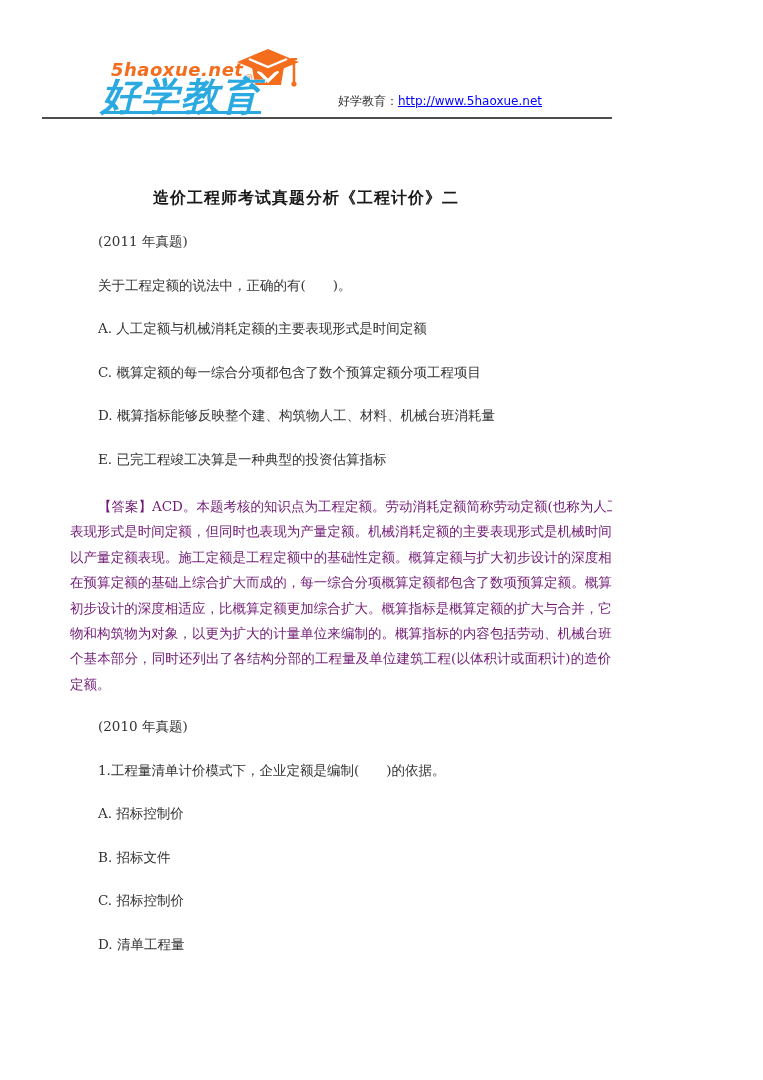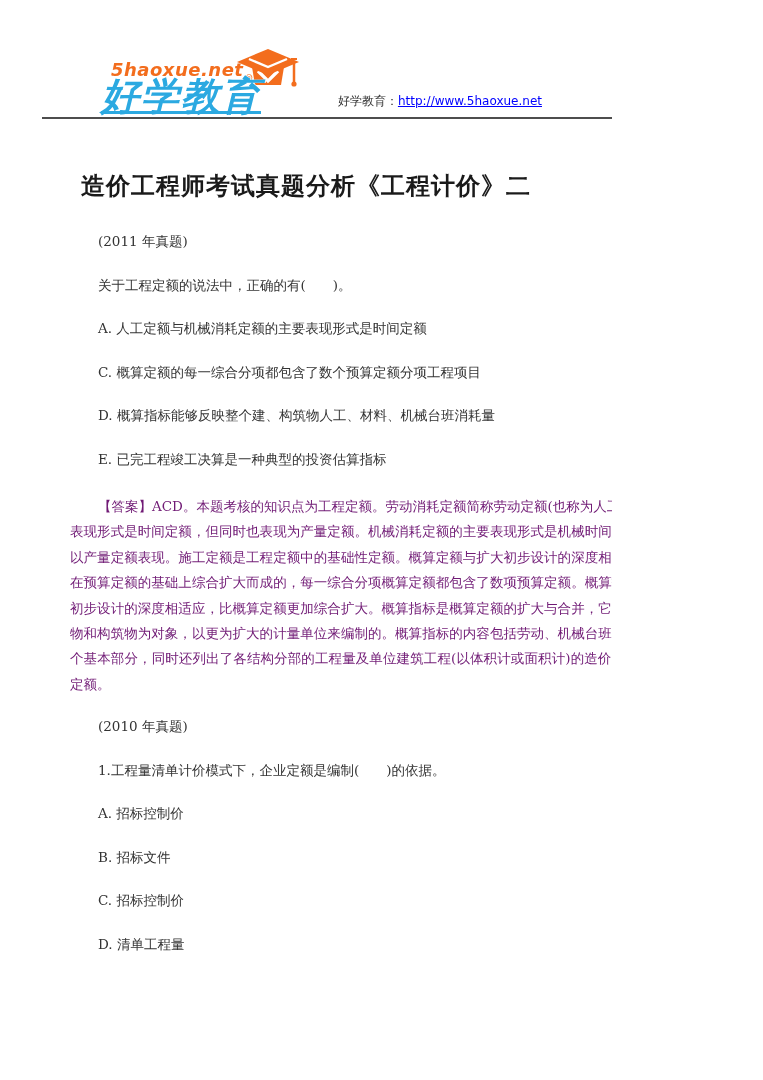--- a/index.html
+++ b/index.html
@@ -46,23 +46,23 @@
     font-family:"DejaVu Sans","Liberation Sans",sans-serif;
     color:#0000FF; text-decoration:underline; cursor:pointer;
   }
   .rule {
     position:absolute; left:42px; top:117px;
     width:651px; height:2px; background:#4d4d4d;
   }
 
   
   .title {
-    position:absolute; top:170px; left:0; width:100%;
+    position:absolute; top:188px; left:0; width:100%;
     text-align:center;
-    font-size:24px; font-weight:bold; letter-spacing:1px;
+    font-size:16px; font-weight:bold; letter-spacing:1px;
     color:#1a1a1a;
   }
   .content {
     position:absolute; top:233px; left:70px; width:623px;
     font-size:13.5px;
   }
   .line {
     line-height:17px;
     margin:0 0 26.5px 0;
     text-indent:28px;

